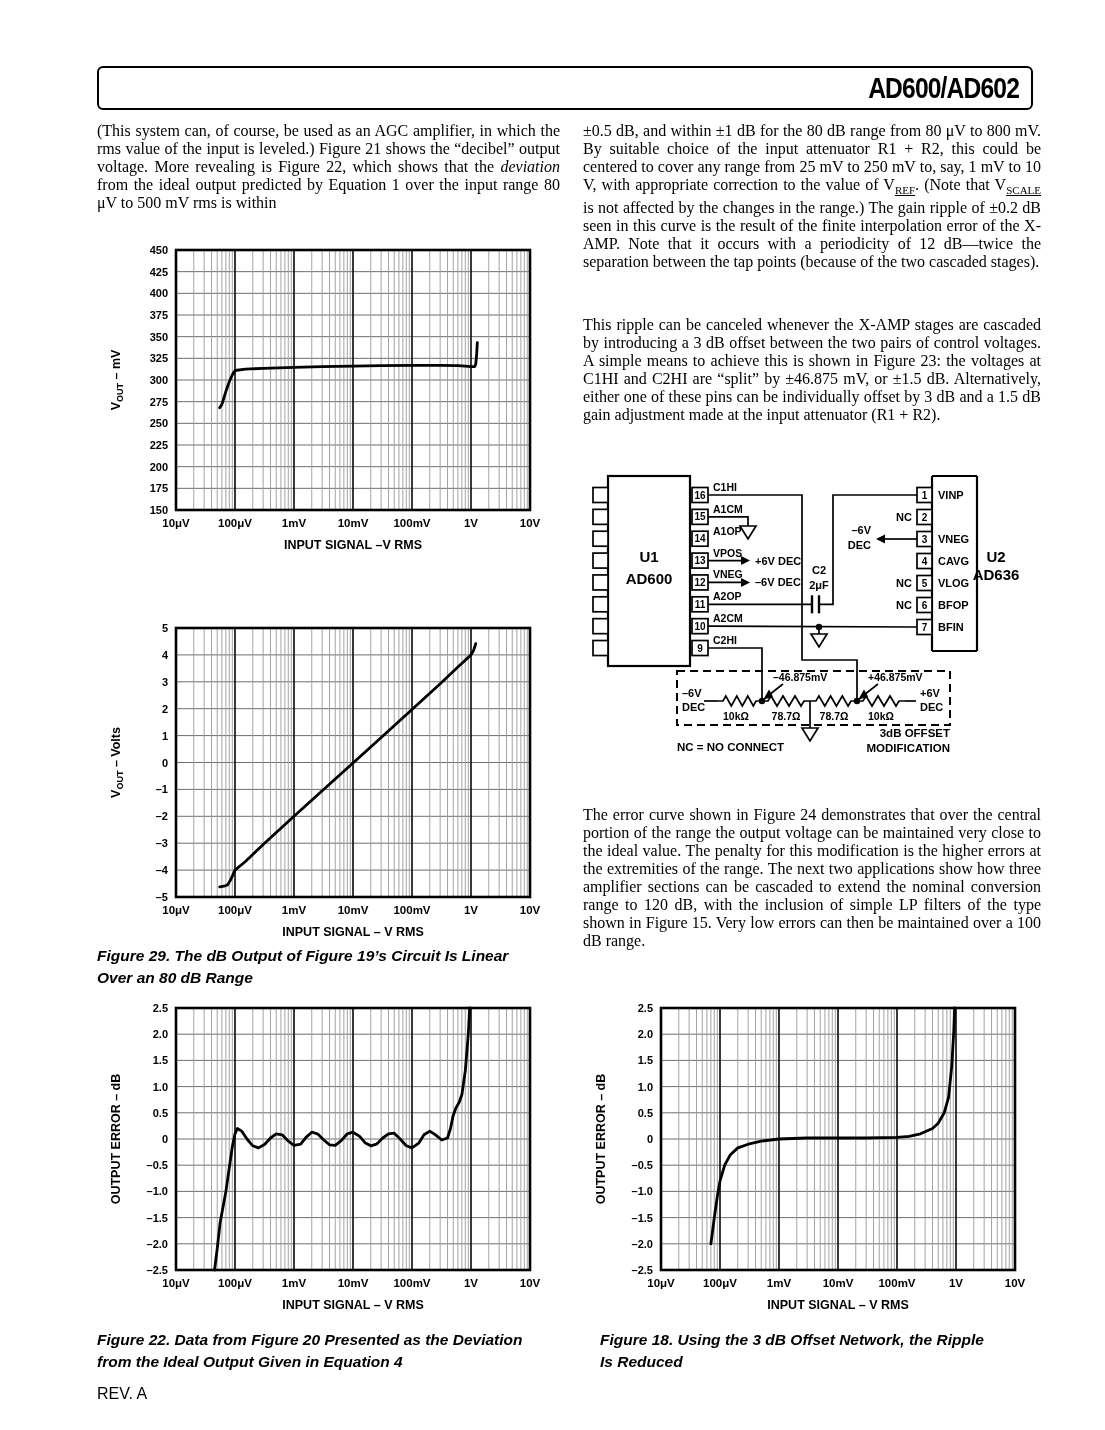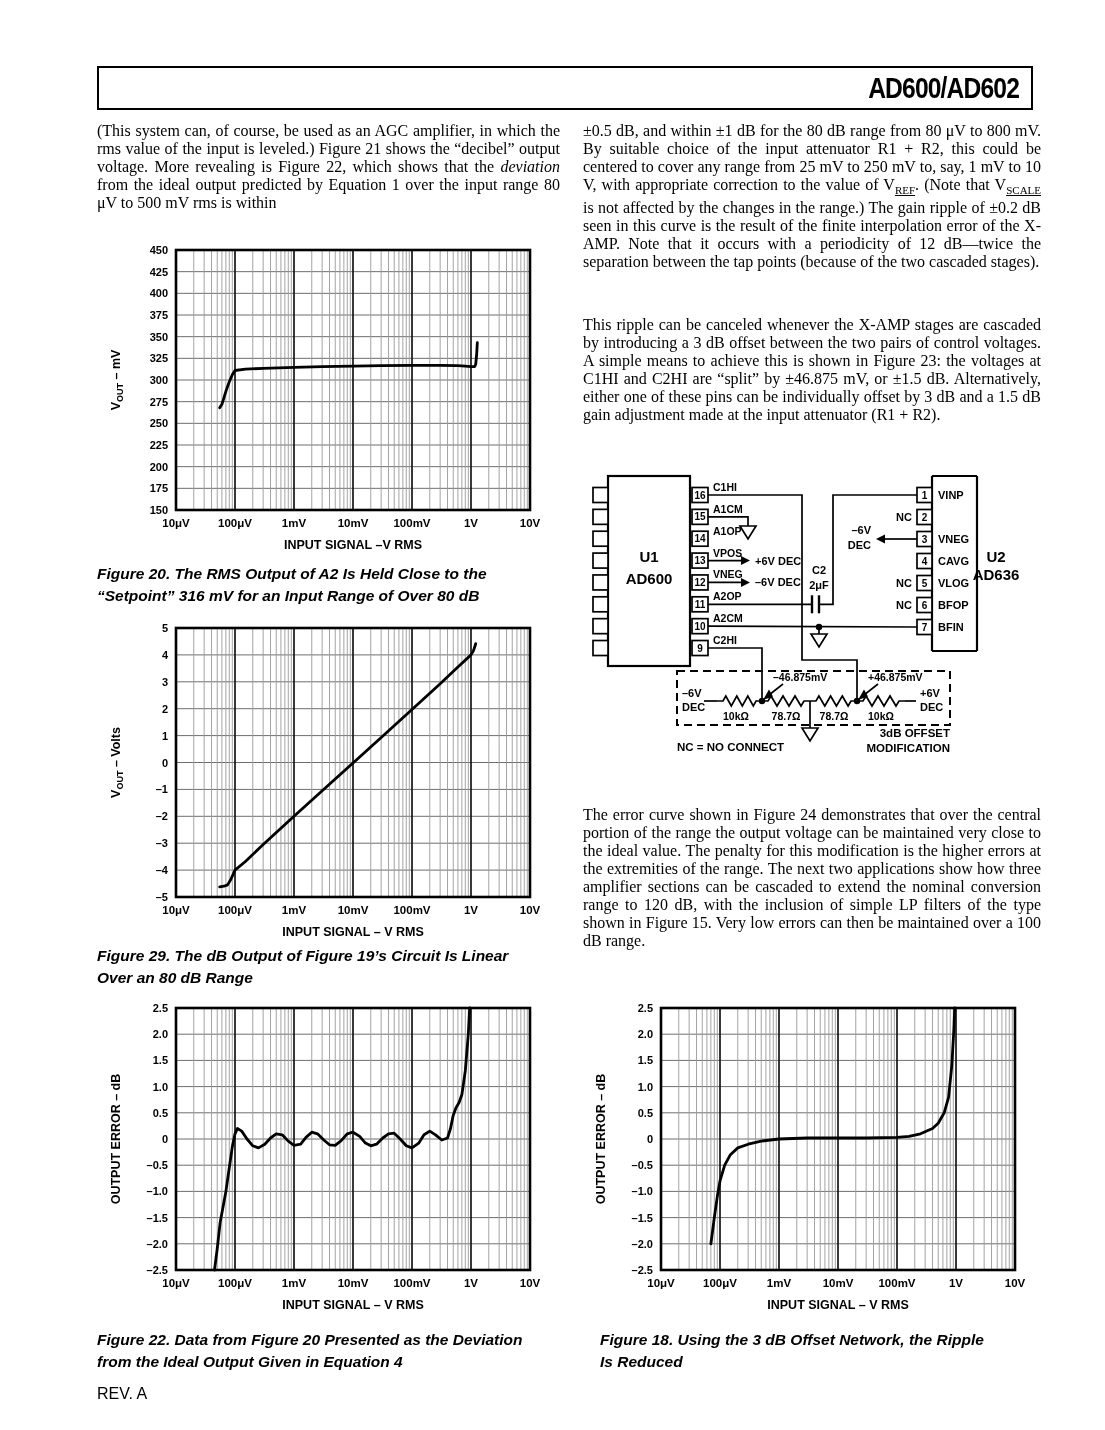--- a/index.html
+++ b/index.html
@@ -17,21 +17,21 @@
   .caption-center{text-align:center;}
   .footer-text{font-family:"Liberation Sans",sans-serif;font-size:16px;}
   .page-num{width:100%;text-align:center;}
   svg text{font-family:"Liberation Sans",sans-serif;}
 </style>
 </head>
 <body>
 
 <div class="page">
 
-  <div class="abs header-box" style="left:97px;top:66px;width:936px;height:44px;">
+  <div class="abs header-box" style="left:97px;top:66px;width:936px;height:44px;border-radius:6px;">
     <div class="doc-title">AD600/AD602</div>
   </div>
 
   <div class="abs body-text" style="left:97px;top:122px;width:463px;">(This system can, of course, be used as an AGC amplifier, in which the rms value of the input is leveled.) Figure 21 shows the “decibel” output voltage. More revealing is Figure 22, which shows that the <i>deviation</i> from the ideal output predicted by Equation 1 over the input range 80 μV to 500 mV rms is within</div>
 
   <div class="abs" id="mount-fig20" style="left:96px;top:245px;width:450px;height:318px;"><svg viewBox="0 0 450 318" width="450" height="318">
         <text x="72" y="9" fill="#000" font-size="11" font-weight="bold" text-anchor="end">450</text>
         <line x1="80" y1="26.666666666666668" x2="434" y2="26.666666666666668" stroke="#6e6e6e" stroke-width="1"></line>
         <text x="72" y="30.666666666666668" fill="#000" font-size="11" font-weight="bold" text-anchor="end">425</text>
         <line x1="80" y1="48.333333333333336" x2="434" y2="48.333333333333336" stroke="#6e6e6e" stroke-width="1"></line>
@@ -114,22 +114,20 @@
         <line x1="428.2823092325247" y1="5" x2="428.2823092325247" y2="265" stroke="#9a9a9a" stroke-width="0.9"></line>
         <line x1="431.3003080569202" y1="5" x2="431.3003080569202" y2="265" stroke="#9a9a9a" stroke-width="0.9"></line>
         <text x="375" y="282" fill="#000" font-size="11.5" font-weight="bold" text-anchor="middle">1V</text>
         <text x="434" y="282" fill="#000" font-size="11.5" font-weight="bold" text-anchor="middle">10V</text>
         <rect x="80" y="5" width="354" height="260" fill="none" stroke="#000" stroke-width="2.6"></rect>
         <polyline points="123.7,162.7 125.9,159.3 129.9,146.3 133.3,136.7 136.3,129.8 139.0,125.5 149.4,124.2 167.2,123.3 198.0,122.4 226.2,121.6 257.0,121.1 285.2,120.7 316.0,120.3 344.2,120.3 361.9,120.7 369.3,121.1 375.0,121.6 378.6,121.6 379.7,119.4 380.7,109.0 381.3,97.7" fill="none" stroke="#000" stroke-width="2.8" stroke-linejoin="round" stroke-linecap="round"></polyline>
         <text x="257" y="304" fill="#000" font-size="12.5" font-weight="bold" text-anchor="middle">INPUT SIGNAL –V RMS</text>
         <text x="24" y="135" fill="#000" font-size="12.5" font-weight="bold" text-anchor="middle" transform="rotate(-90 24 135)"><tspan>V</tspan><tspan font-size="9" dy="3">OUT</tspan><tspan dy="-3"> – mV</tspan></text>
       </svg></div>
 
-  <div class="abs caption" style="left:97px;top:563px;width:470px;">Figure 20. The RMS Output of A2 Is Held Close to the
-“Setpoint” 316 mV for an Input Range of Over 80 dB</div>
 
   <div class="abs" id="mount-fig21" style="left:96px;top:622px;width:450px;height:320px;"><svg viewBox="0 0 450 320" width="450" height="320">
         <text x="72" y="10" fill="#000" font-size="11" font-weight="bold" text-anchor="end">5</text>
         <line x1="80" y1="32.9" x2="434" y2="32.9" stroke="#6e6e6e" stroke-width="1"></line>
         <text x="72" y="36.9" fill="#000" font-size="11" font-weight="bold" text-anchor="end">4</text>
         <line x1="80" y1="59.8" x2="434" y2="59.8" stroke="#6e6e6e" stroke-width="1"></line>
         <text x="72" y="63.8" fill="#000" font-size="11" font-weight="bold" text-anchor="end">3</text>
         <line x1="80" y1="86.7" x2="434" y2="86.7" stroke="#6e6e6e" stroke-width="1"></line>
         <text x="72" y="90.7" fill="#000" font-size="11" font-weight="bold" text-anchor="end">2</text>
         <line x1="80" y1="113.6" x2="434" y2="113.6" stroke="#6e6e6e" stroke-width="1"></line>

